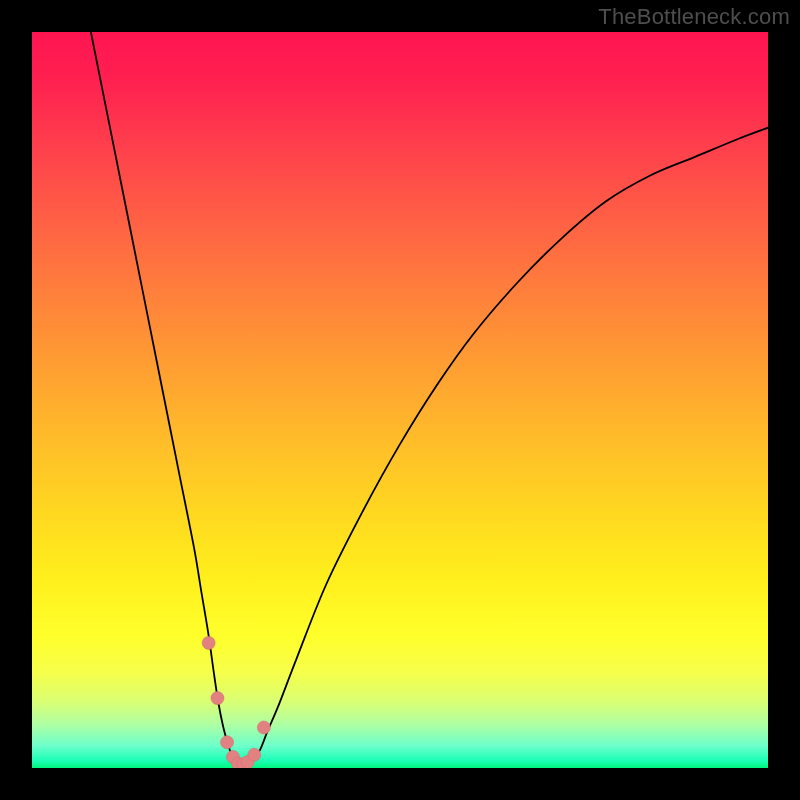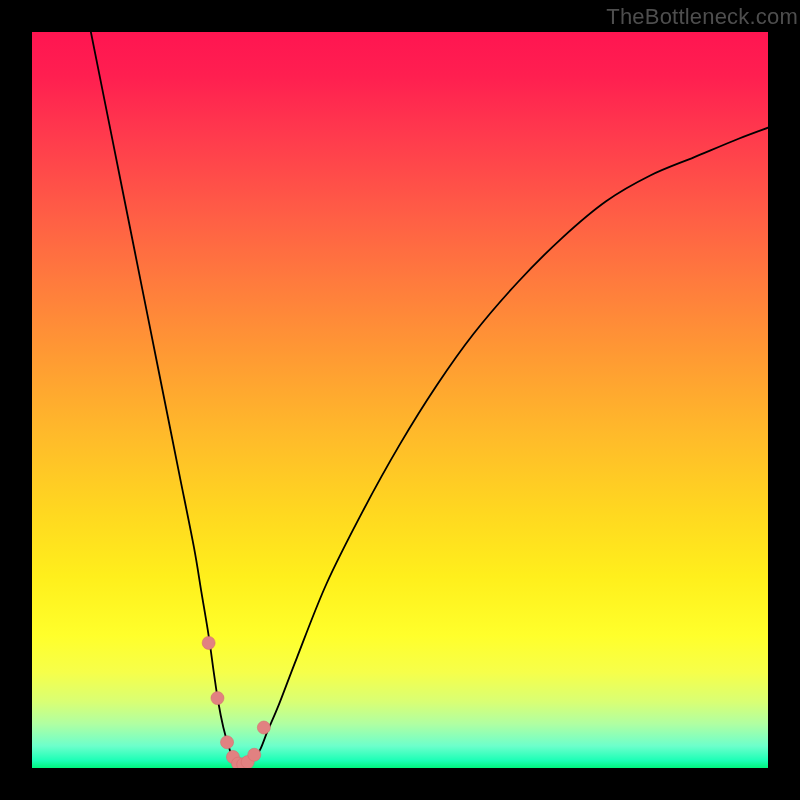--- a/index.html
+++ b/index.html
@@ -6,21 +6,21 @@
   html, body { width: 800px; height: 800px; overflow: hidden; background: #000; }
   .frame {
     position: relative;
     width: 800px;
     height: 800px;
     background: #000;
   }
   .watermark {
     position: absolute;
     top: 4px;
-    right: 2px;
+    right: 10px;
     font-family: Arial, Helvetica, sans-serif;
     font-size: 22px;
     font-weight: 500;
     color: #4e4e4e;
     letter-spacing: 0.2px;
     z-index: 50;
   }
   .plot {
     position: absolute;
     left: 32px;

